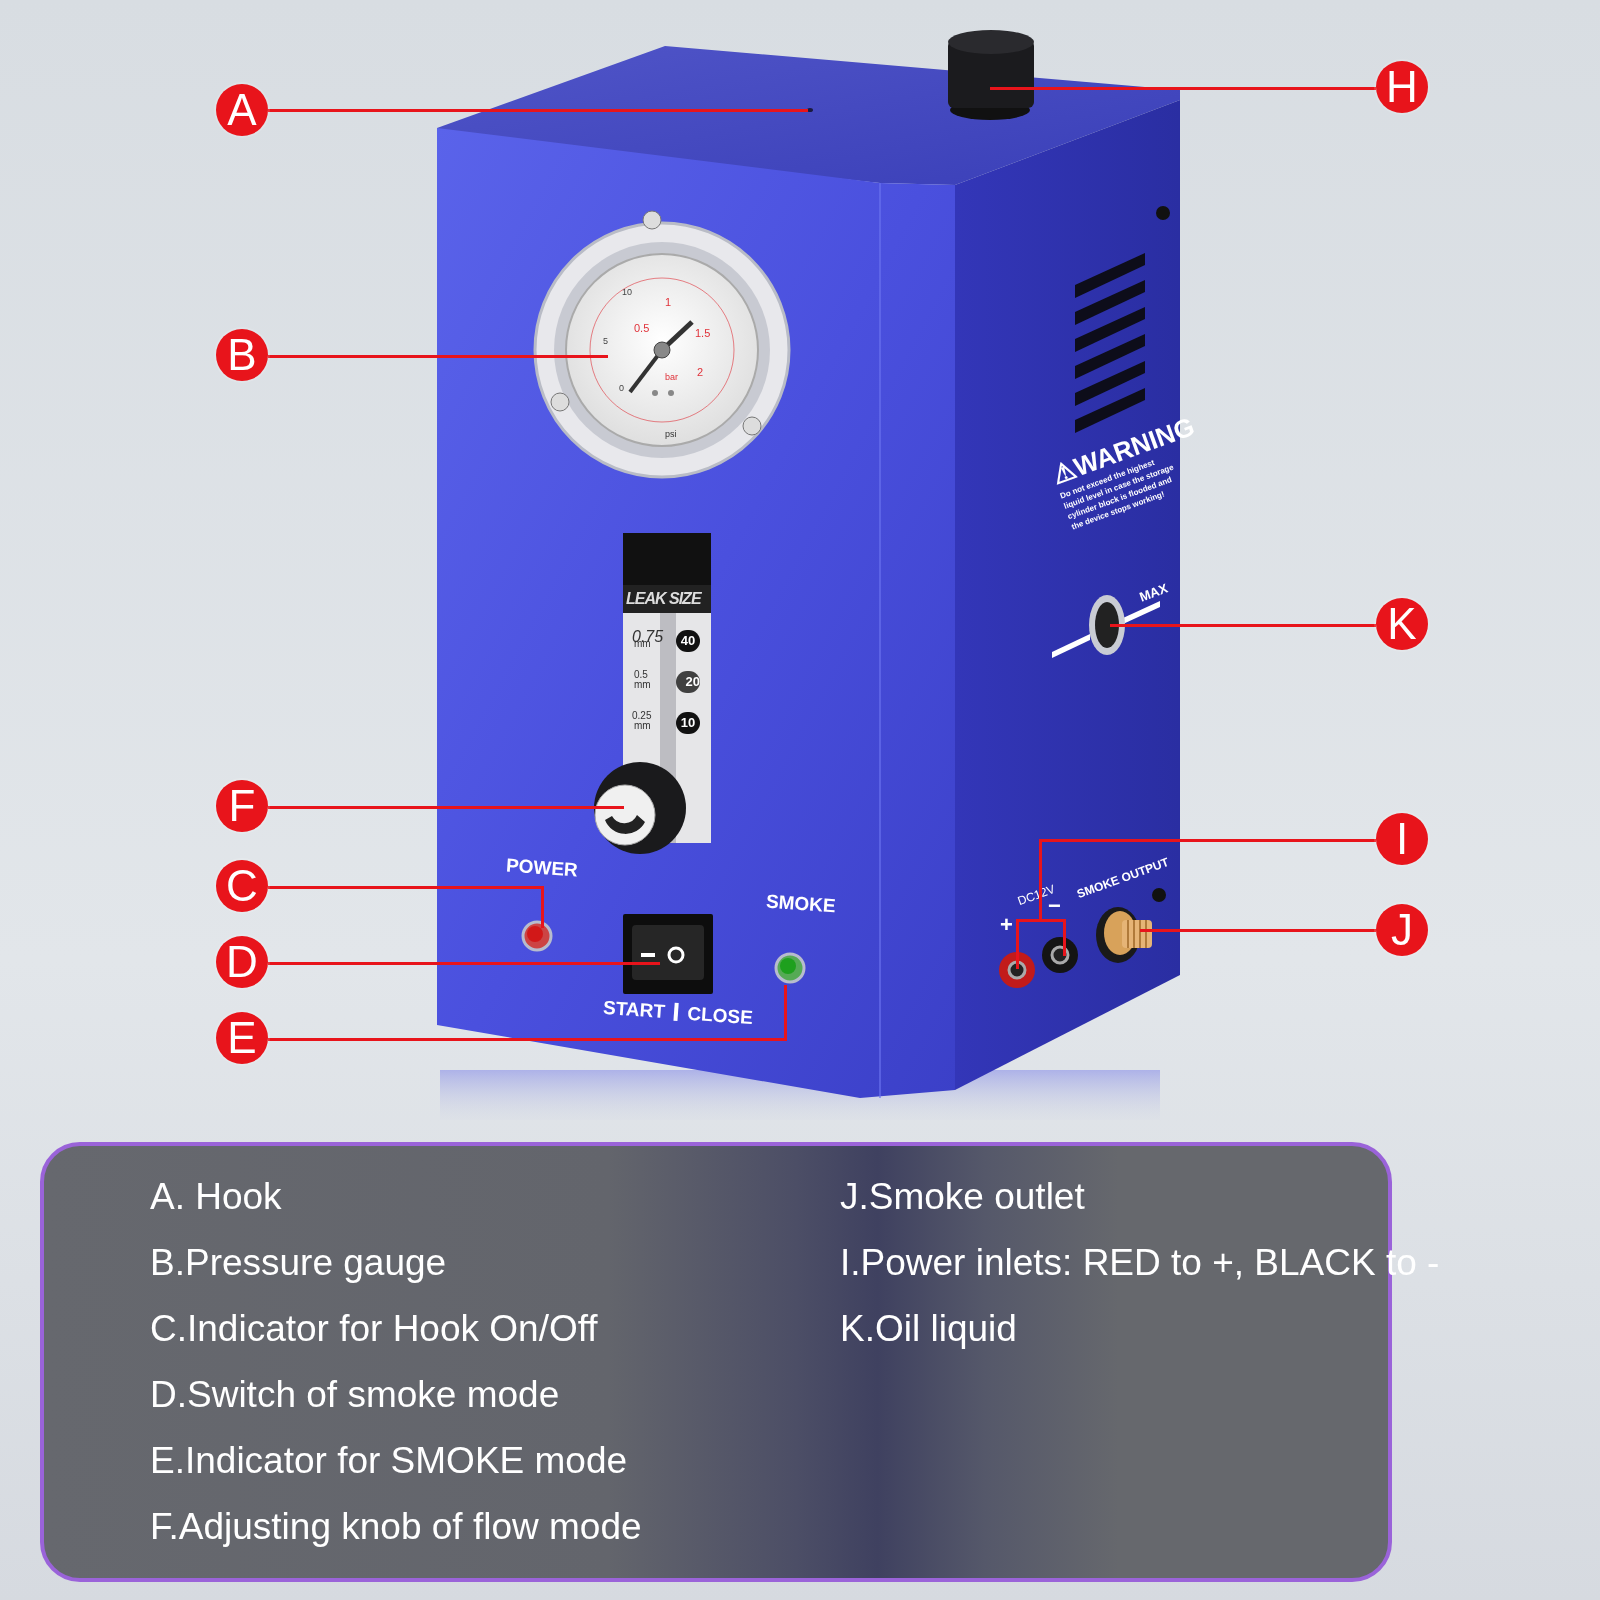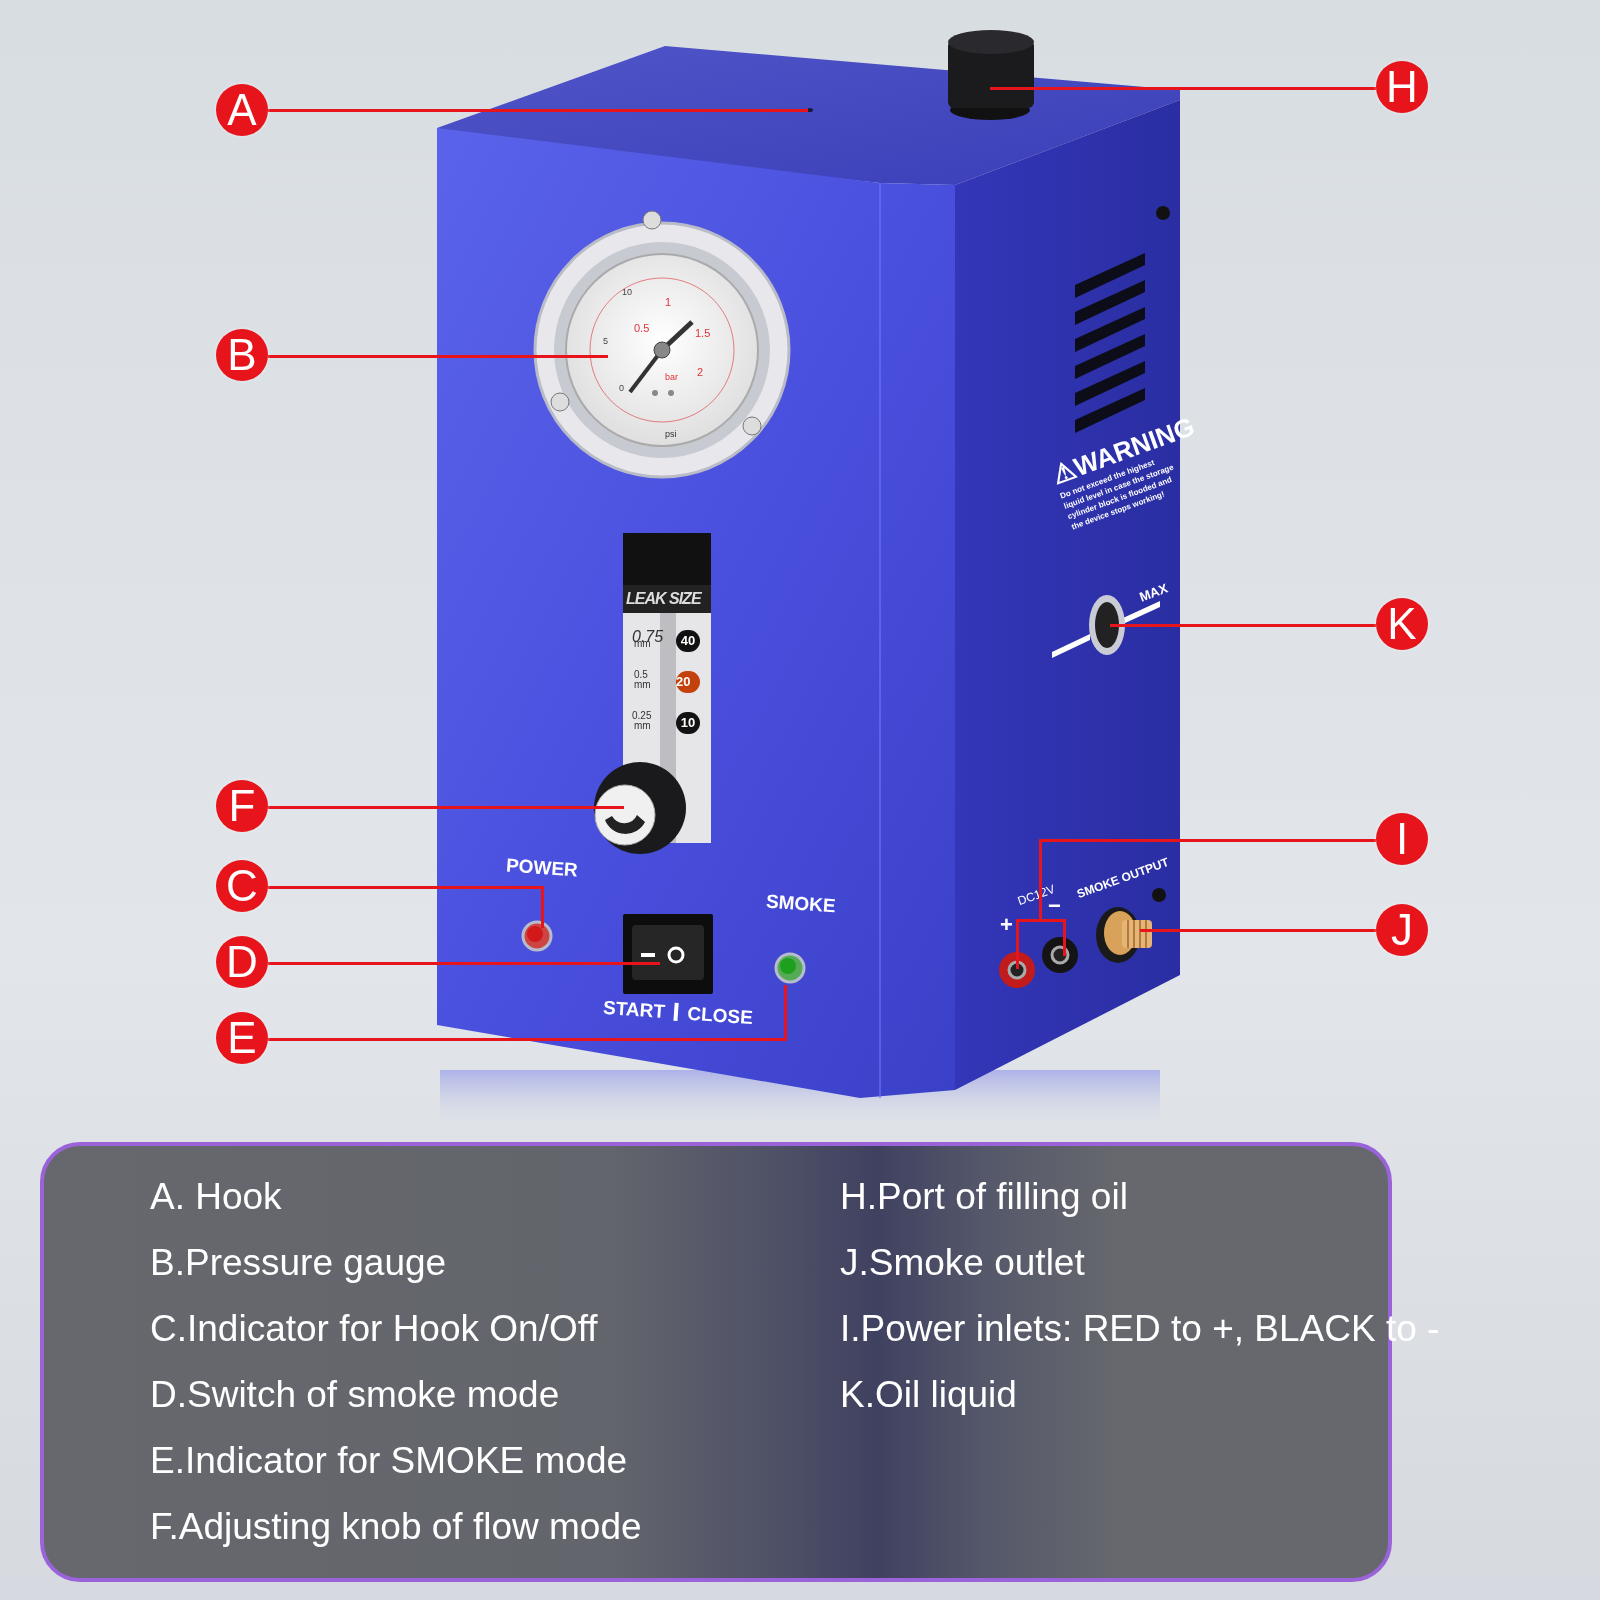--- a/index.html
+++ b/index.html
@@ -146,21 +146,21 @@
   
   <span class="abs" style="left:626px;top:590px;font-size:16px;font-weight:bold;font-style:italic;color:#ddd;letter-spacing:-1px;">LEAK SIZE</span>
   <div class="abs" style="left:630px;top:628px;width:80px;">
     <span style="position:absolute;left:2px;top:0;font-size:16px;color:#333;font-style:italic;">0.75</span>
     <span style="position:absolute;left:4px;top:10px;font-size:10px;color:#333;">mm</span>
     <span style="position:absolute;left:46px;top:2px;width:24px;height:22px;border-radius:11px;background:#111;color:#fff;font-size:13px;font-weight:bold;line-height:22px;text-align:center;">40</span>
   </div>
   <div class="abs" style="left:630px;top:669px;width:80px;">
     <span style="position:absolute;left:4px;top:0;font-size:10px;color:#333;">0.5</span>
     <span style="position:absolute;left:4px;top:10px;font-size:10px;color:#333;">mm</span>
-    <span style="position:absolute;left:46px;top:2px;width:24px;height:22px;border-radius:11px;background:#c2410c;color:#fff;font-size:13px;font-weight:bold;line-height:22px;text-align:left;">20</span>
+    <span style="position:absolute;left:46px;top:2px;width:24px;height:22px;border-radius:11px;background:#404040;color:#fff;font-size:13px;font-weight:bold;line-height:22px;text-align:right;">20</span>
   </div>
   <div class="abs" style="left:630px;top:710px;width:80px;">
     <span style="position:absolute;left:2px;top:0;font-size:10px;color:#333;">0.25</span>
     <span style="position:absolute;left:4px;top:10px;font-size:10px;color:#333;">mm</span>
     <span style="position:absolute;left:46px;top:2px;width:24px;height:22px;border-radius:11px;background:#111;color:#fff;font-size:13px;font-weight:bold;line-height:22px;text-align:center;">10</span>
   </div>
 
   
   <span class="lbl-white" style="left:506px;top:857px;font-size:19px;transform:rotate(4deg);">POWER</span>
   <span class="lbl-white" style="left:766px;top:893px;font-size:19px;transform:rotate(4deg);">SMOKE</span>
@@ -216,18 +216,17 @@
 <div class="legend">
   <div class="col" style="left:106px;">
     <div class="item">A. Hook</div>
     <div class="item">B.Pressure gauge</div>
     <div class="item">C.Indicator for Hook On/Off</div>
     <div class="item">D.Switch of smoke mode</div>
     <div class="item">E.Indicator for SMOKE mode</div>
     <div class="item">F.Adjusting knob of flow mode</div>
   </div>
   <div class="col" style="left:796px;">
-    <div class="item">H.Port of filling oil</div>
     <div class="item">J.Smoke outlet</div>
     <div class="item">I.Power inlets: RED to +, BLACK to -</div>
     <div class="item">K.Oil liquid</div>
   </div>
 </div>
 
 </body></html>

